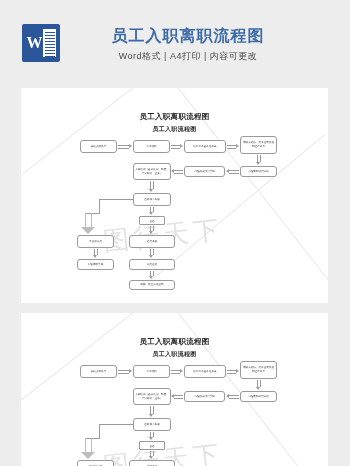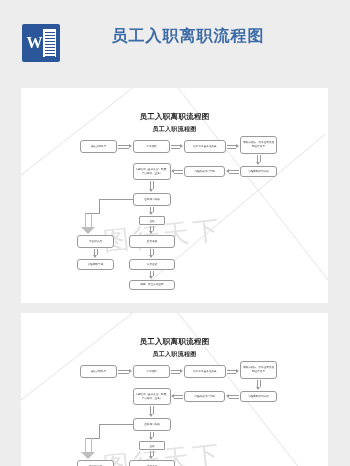--- a/index.html
+++ b/index.html
@@ -141,20 +141,21 @@
           <i></i>
           <i></i>
           <i></i>
           <i></i>
           <i></i>
           <i></i>
           <i></i>
       </div>
     </div>
     <div class="head-title">员工入职离职流程图</div>
+    <div class="head-sub">Word格式 | A4打印 | 内容可更改</div>
   </div>
 
   <div class="page" id="page-1">
     <div class="sheet">
 
       <div class="wm-line" style="left:150px;top:-10px;width:260px;transform:rotate(52deg);"></div>
       <div class="wm-line" style="left:-30px;top:110px;width:300px;transform:rotate(-38deg);"></div>
       <div class="wm-line" style="left:120px;top:200px;width:240px;transform:rotate(-40deg);"></div>
 
       <div class="doc-title">员工入职离职流程图</div>

